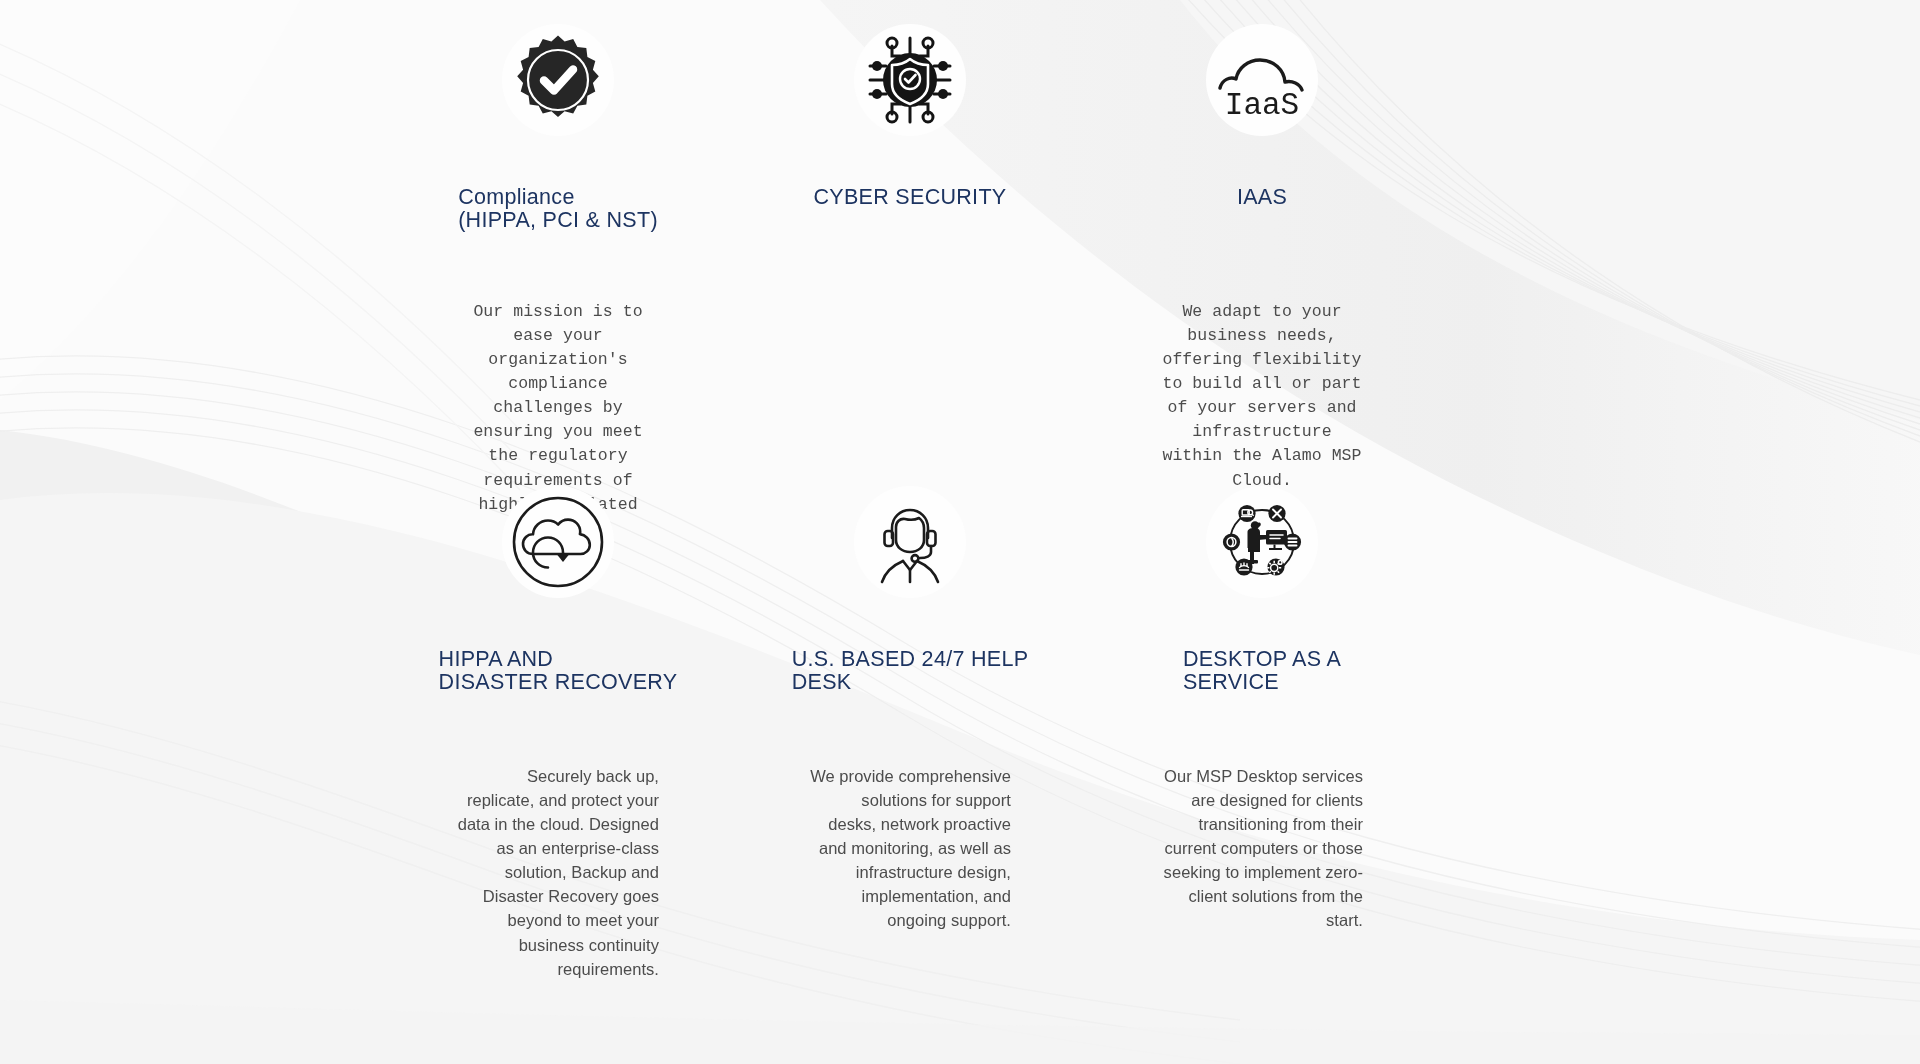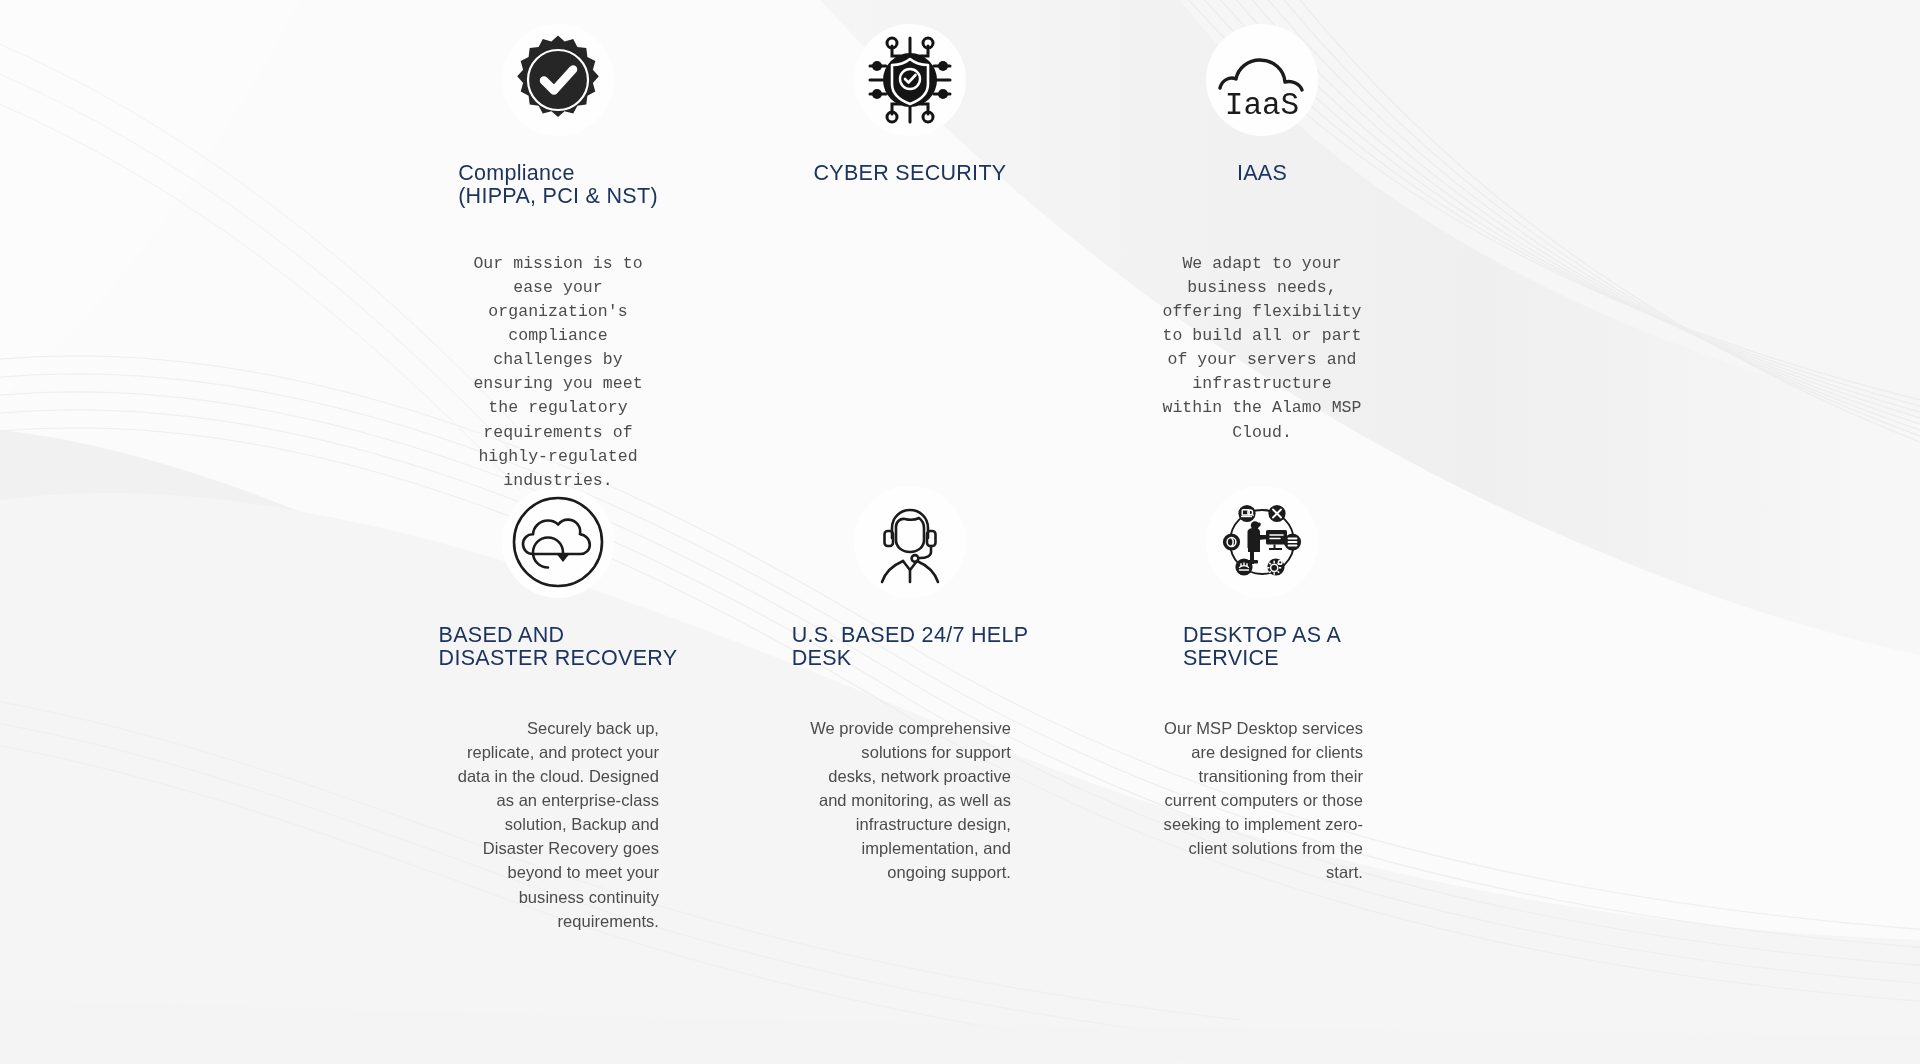--- a/index.html
+++ b/index.html
@@ -39,20 +39,21 @@
     column-gap: 0px;
     row-gap: 0px;
   }
 
   .service-card {
     width: 352px;
     display: flex;
     flex-direction: column;
     align-items: center;
     padding: 0 12px;
+    gap: 24px;
   }
 
   .card-row-2 { padding-top: 32px; }
 
   
   .icon-bubble {
     width: 112px;
     height: 112px;
     border-radius: 50%;
     background: #fefefe;
@@ -237,21 +238,21 @@
       <svg width="102" height="102" viewBox="0 0 102 102" xmlns="http://www.w3.org/2000/svg">
         <circle cx="51" cy="51" r="44" fill="none" stroke="#1b1b1b" stroke-width="2.6"></circle>
         <path d="M26 63 C20 63 16 58.5 16 53 C16 47.5 20.5 43 26 43.3 C26.5 35.5 33 29.5 41 29.5
                  C45 29.5 48.6 31 51.2 33.6 C53.4 30.6 57 28.6 61 28.6 C67.8 28.6 73.2 34 73.2 40.8
                  C73.2 41.6 73.1 42.4 72.9 43.1 C78.5 43.7 82.8 48.3 82.8 53.9 C82.8 59 78.6 63 73.5 63 Z" fill="none" stroke="#1b1b1b" stroke-width="2.6" stroke-linejoin="round"></path>
         <path d="M41 76.5 C32.5 76.5 26 70 26 61.5 C26 53 32.5 46.5 41 46.5 C49.5 46.5 56 53 56 61.5 L56 68" fill="none" stroke="#1b1b1b" stroke-width="2.6" stroke-linecap="round"></path>
         <path d="M50 63.5 L56 71 L62 63.5 Z" fill="#1b1b1b"></path>
       </svg>
     </div>
     <div class="card-title">
-      <span class="t-line">BASED AND</span>
+      <span class="t-line">HIPPA AND</span>
       <span class="t-line">DISASTER RECOVERY</span>
     </div>
     <div class="card-body">Securely back up, replicate, and protect your data in the cloud. Designed as an enterprise-class solution, Backup and Disaster Recovery goes beyond to meet your business continuity requirements.</div>
   </div>
 
   <div class="service-card row2 card-row-2 row-wrap-2">
     <div class="icon-bubble">
       <svg width="96" height="96" viewBox="0 0 96 96" xmlns="http://www.w3.org/2000/svg">
         <g fill="none" stroke="#1b1b1b" stroke-width="2.6" stroke-linecap="round" stroke-linejoin="round">
 

